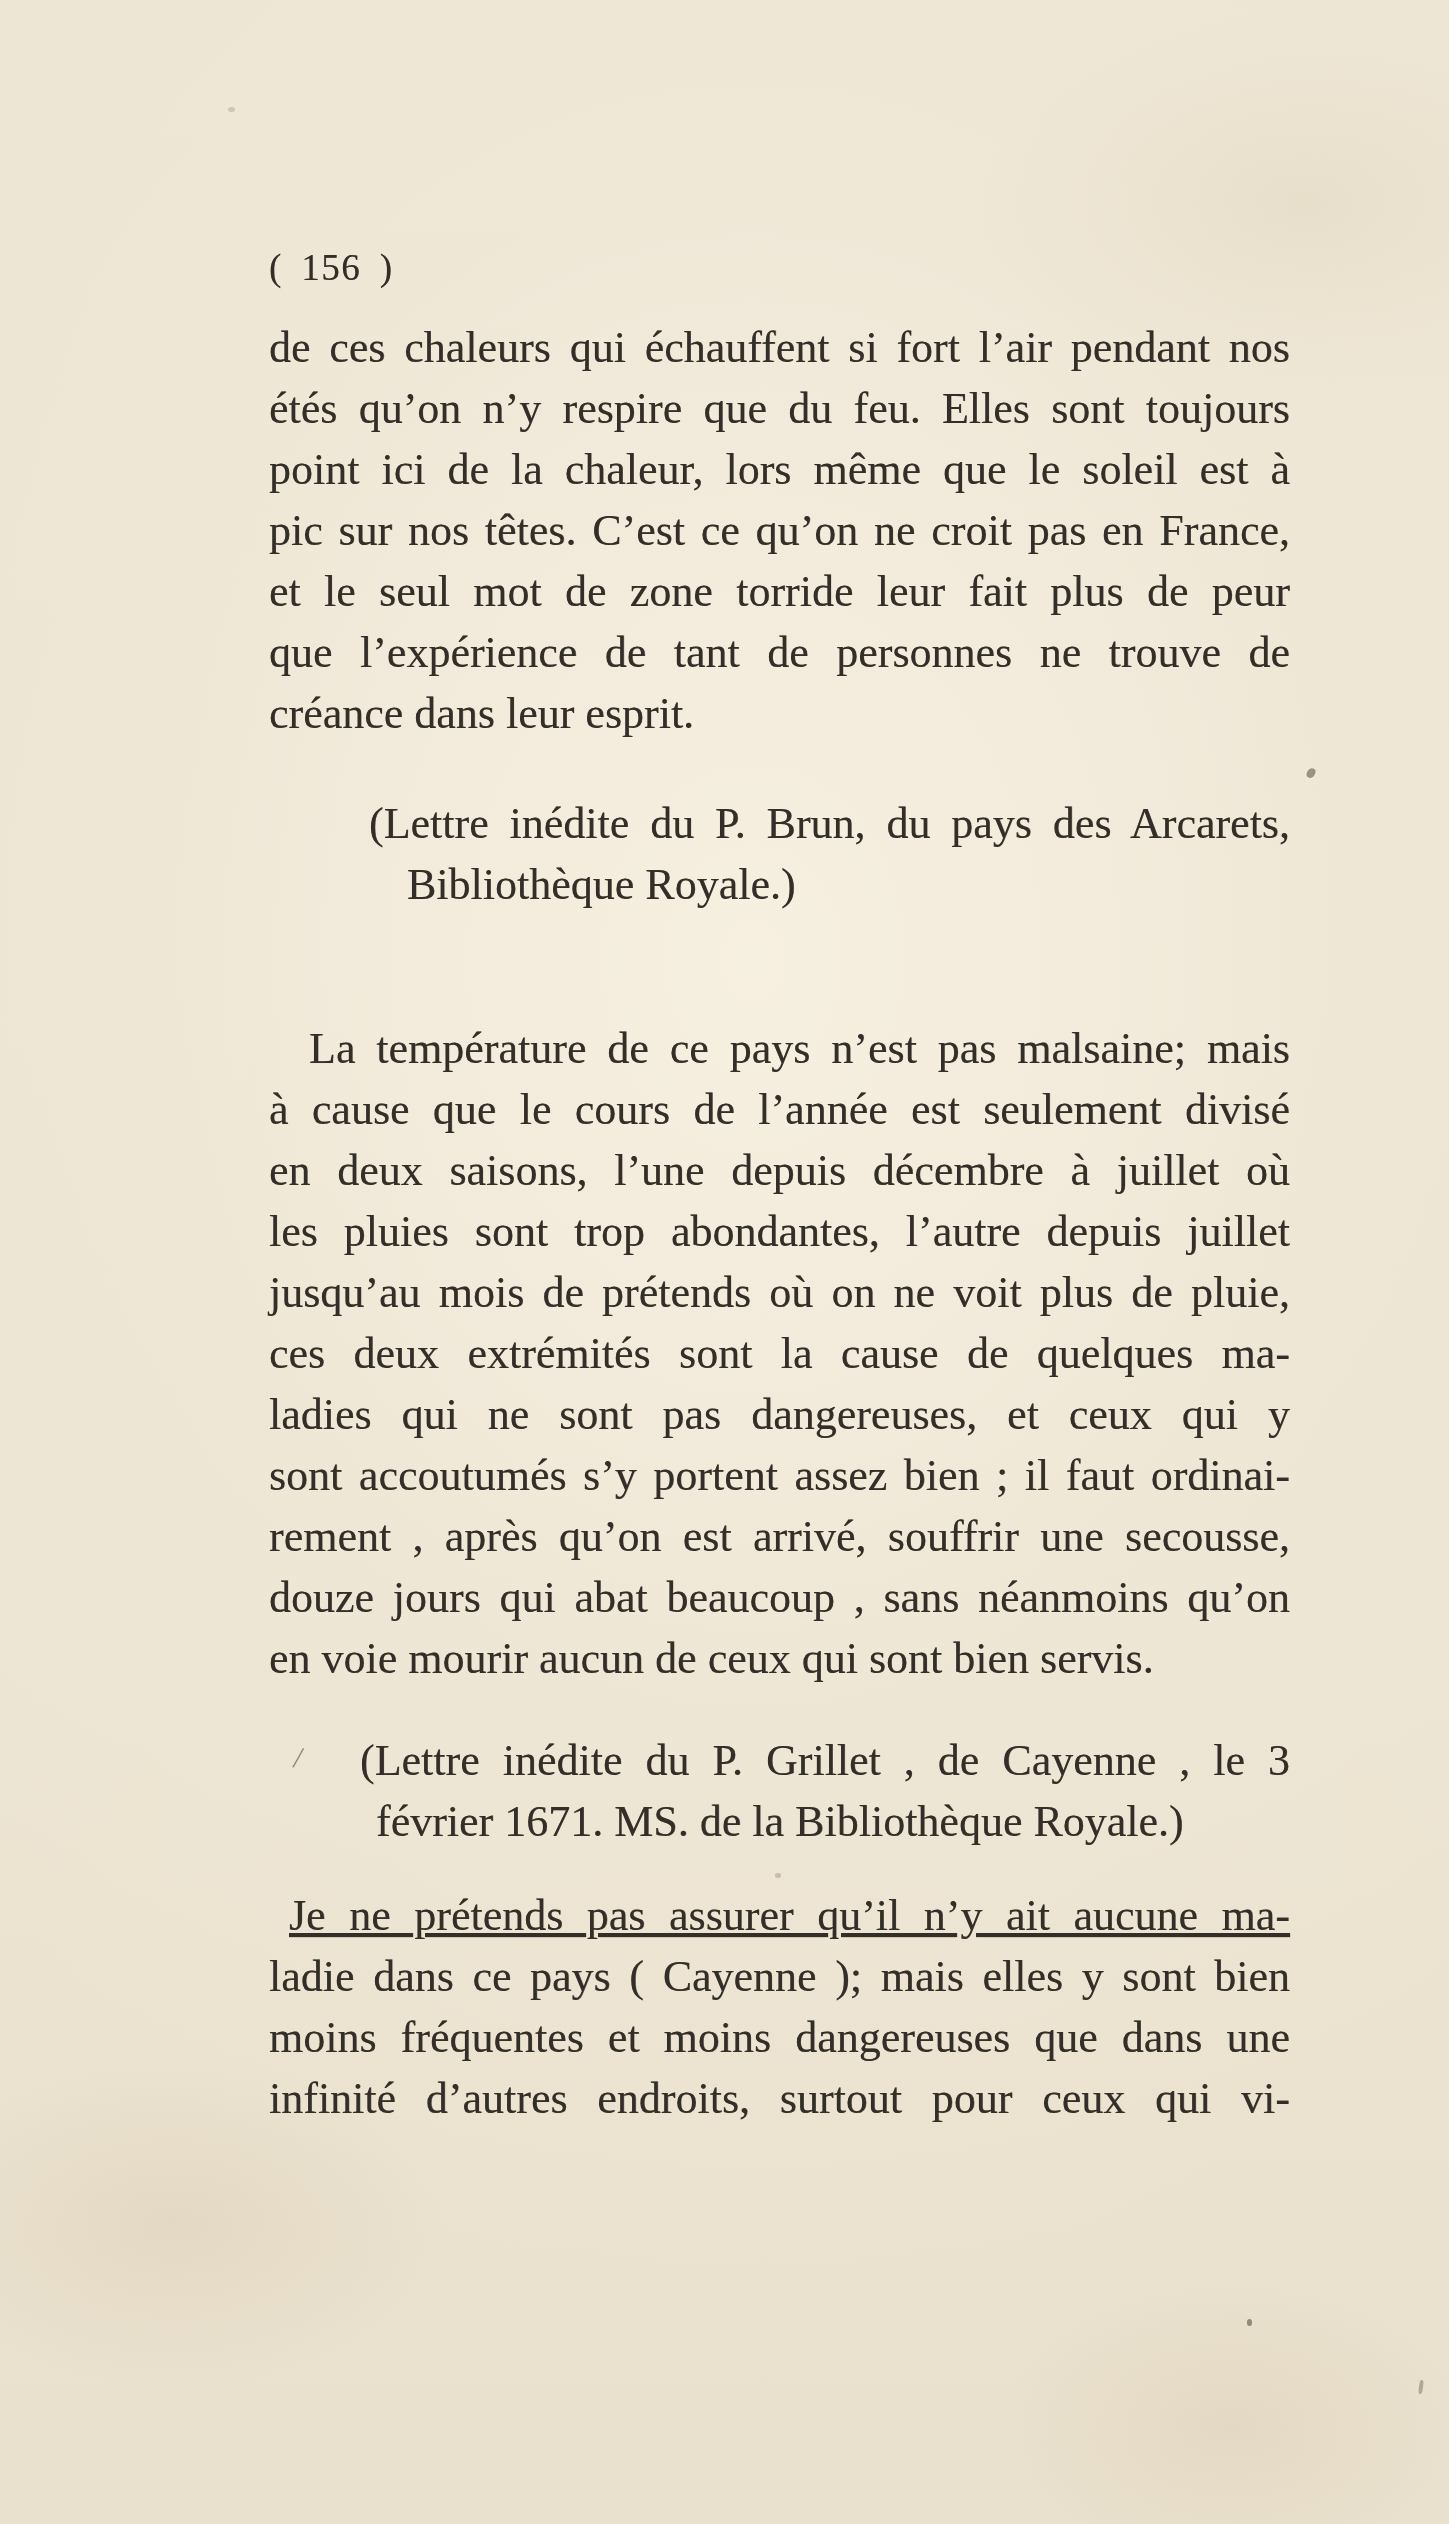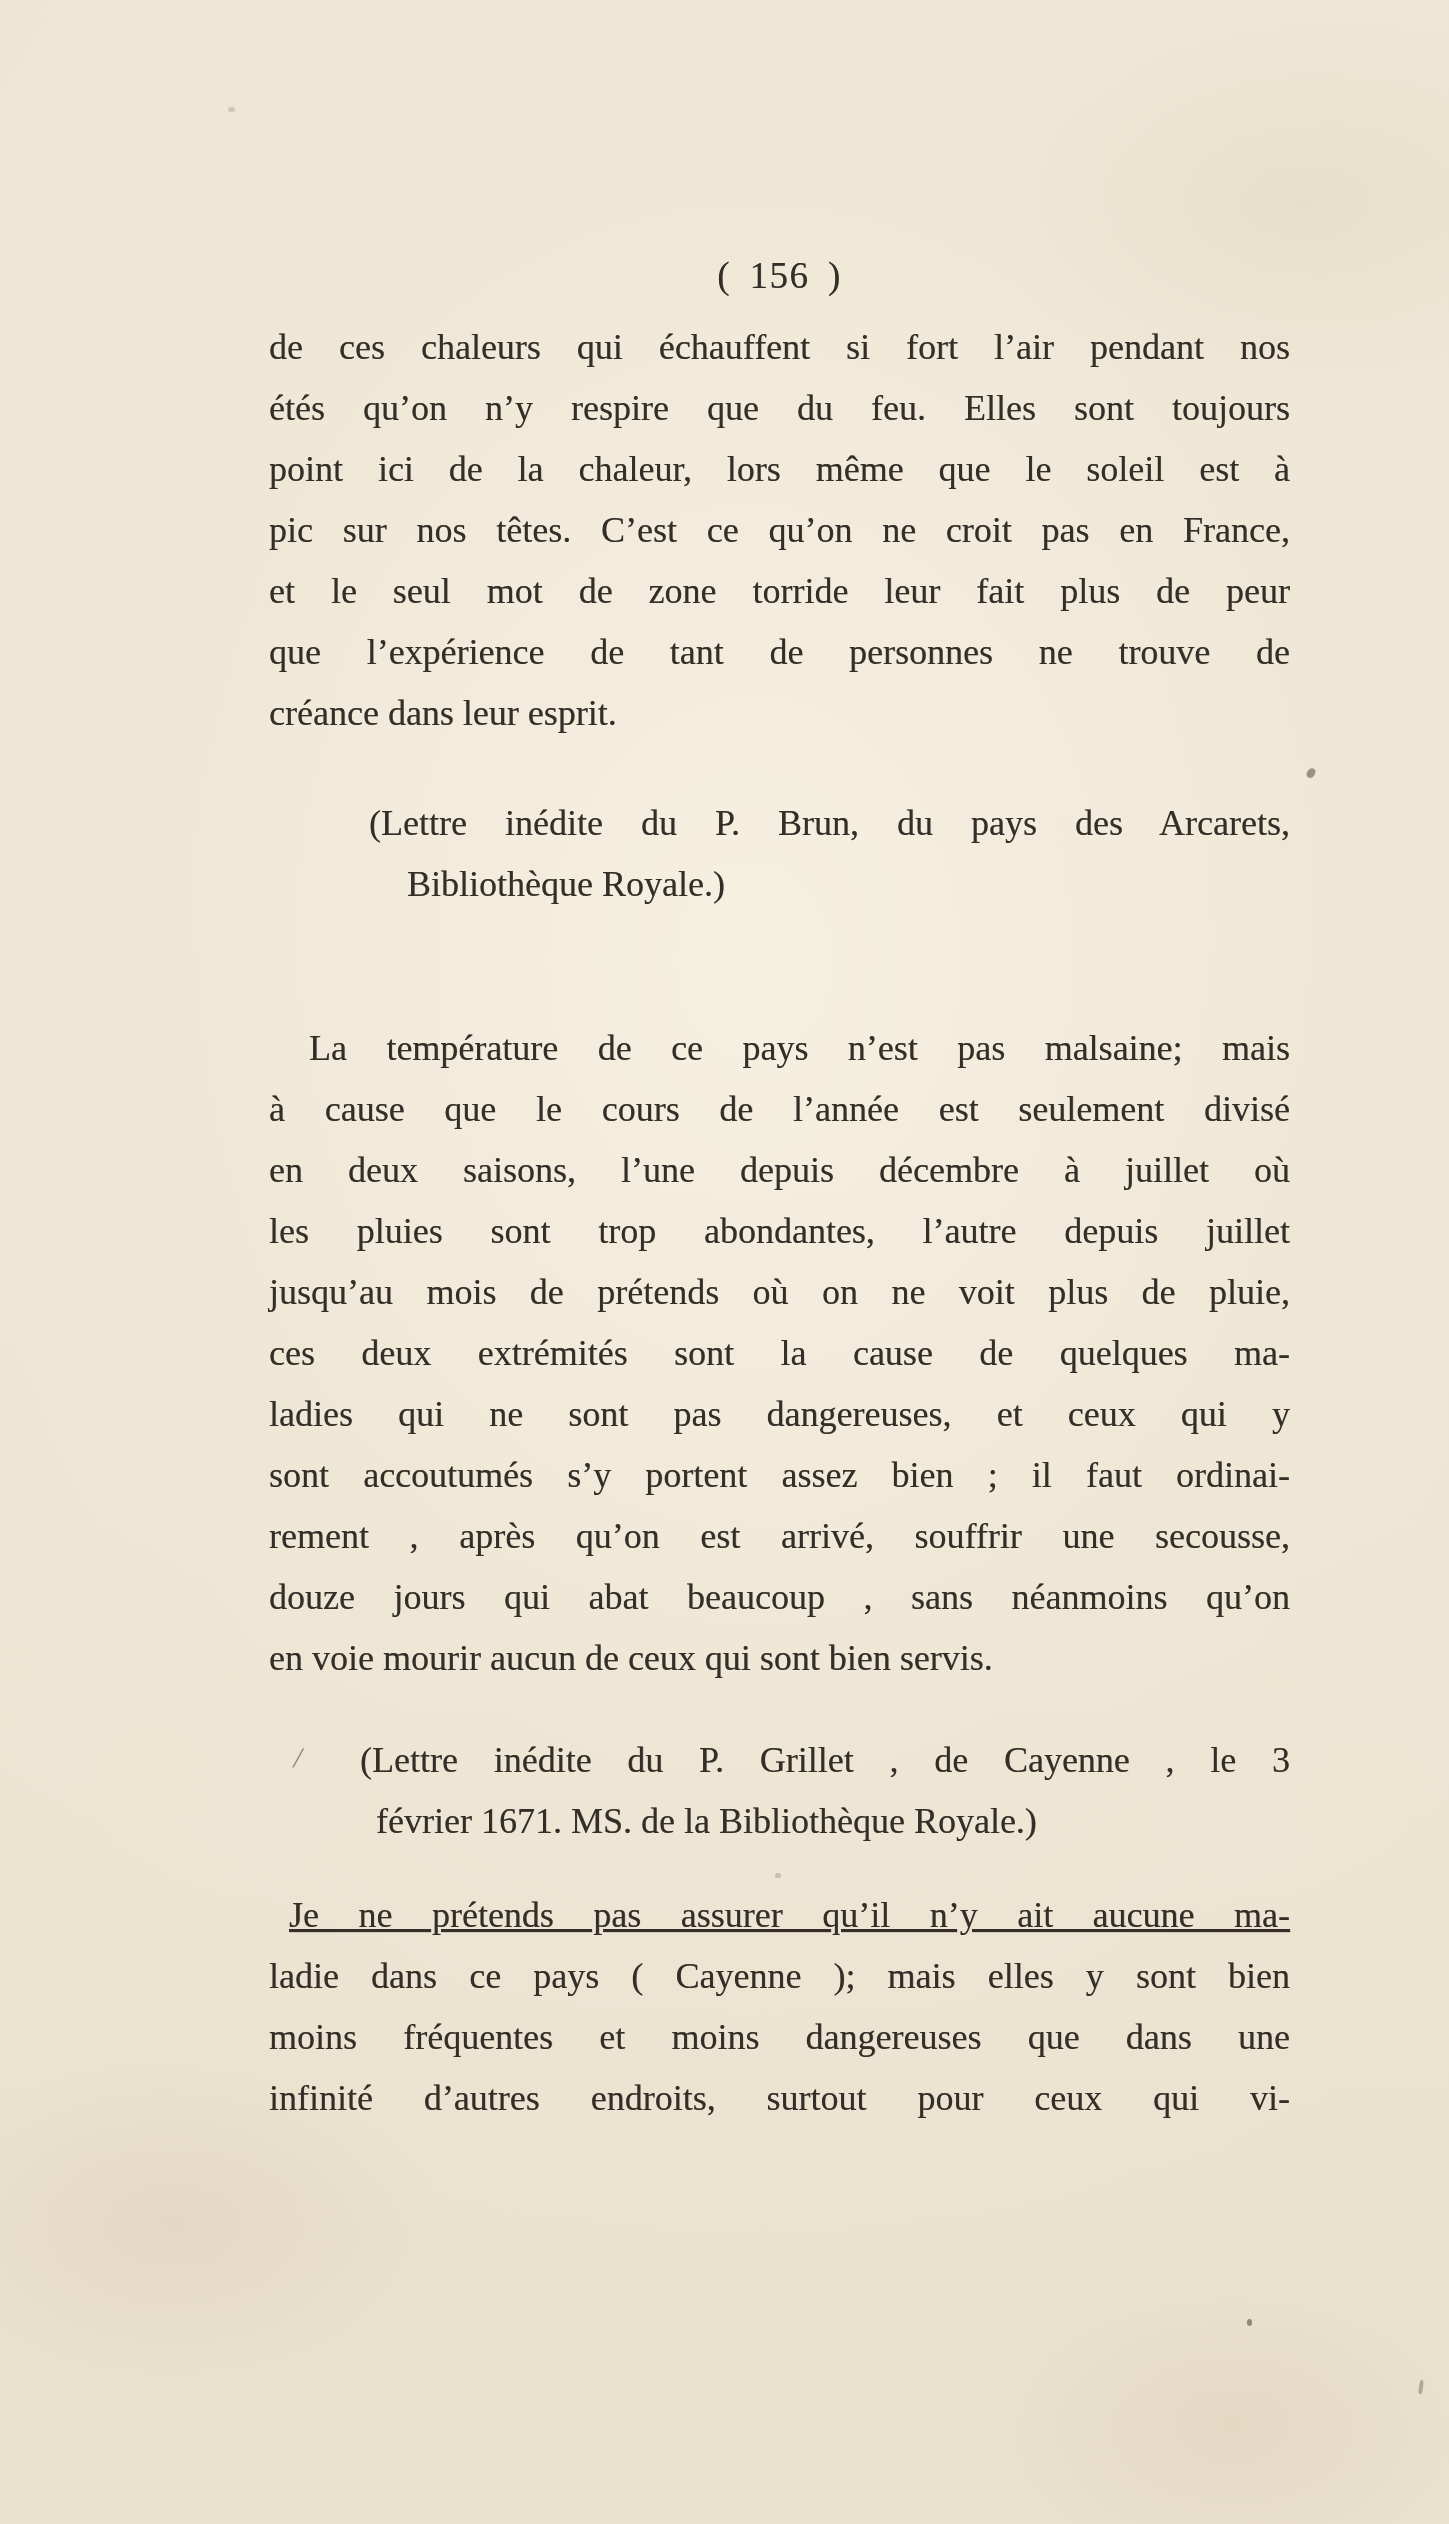--- a/index.html
+++ b/index.html
@@ -27,30 +27,30 @@
     pointer-events: none;
   }
   .block {
     position: absolute;
     left: 269px;
     width: 1021px;
   }
   .pagenum {
     position: absolute;
     left: 269px;
-    top: 254px;
+    top: 246px;
     width: 1021px;
-    text-align: center;
+    text-align: left;
     font-size: 37px;
     word-spacing: 7.7px;
     letter-spacing: 1.5px;
     text-shadow: 0.3px 0.3px 0.5px rgba(46,40,32,0.55);
   }
   .line {
-    font-size: 36px;
+    font-size: 44px;
     line-height: 61px;
     text-align: justify;
     text-align-last: justify;
     text-shadow: 0.3px 0.3px 0.5px rgba(46,40,32,0.5);
   }
   .free {
     text-align: left;
     text-align-last: left;
   }
   .indent1 { padding-left: 40px; }

